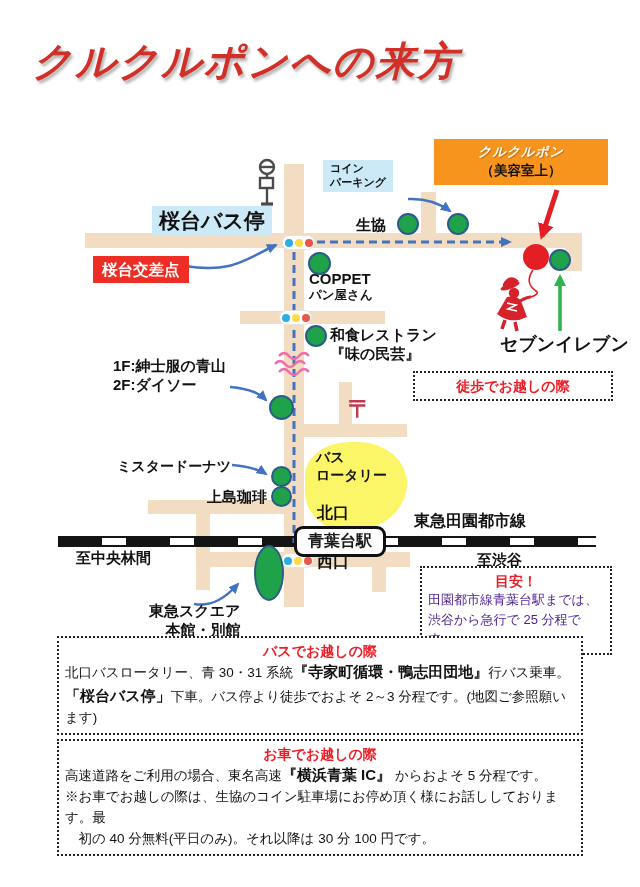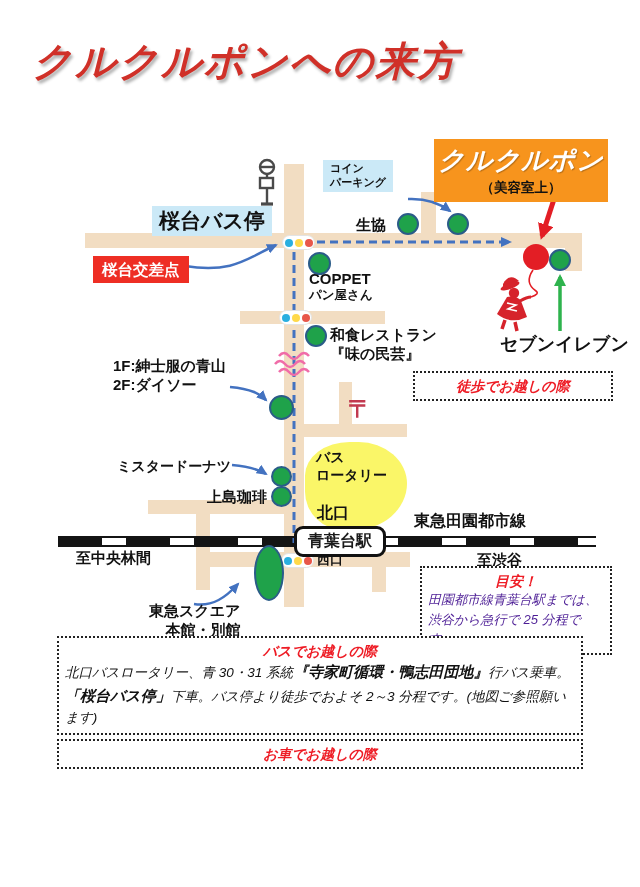--- a/index.html
+++ b/index.html
@@ -8,31 +8,31 @@
     font-family:"Liberation Sans",sans-serif;color:#1a1a1a;
   }
   .road{position:absolute;background:#F2DDC2;z-index:2;}
   .lbl{position:absolute;font-weight:bold;color:#111;white-space:pre-line;line-height:1.25;z-index:5;}
   .bluebox{background:#CBE9F7;padding:2px 7px;}
   .redbox{background:#EE2E24;color:#fff;padding:4px 9px;}
   .spot{position:absolute;background:#1FA24A;border:2px solid #2B5C88;border-radius:50%;z-index:4;box-sizing:border-box;}
   .tl{position:absolute;background:#fff;border:1px solid #e3e3e3;border-radius:9px;display:flex;align-items:center;justify-content:center;gap:2px;z-index:4;box-sizing:border-box;}
   .tl i{width:8px;height:8px;border-radius:50%;display:block;}
   .d-blue{background:#2AAFE0;} .d-yel{background:#FFD94A;} .d-red{background:#E8574A;}
-  .notebox{position:absolute;background:#fff;border:2px dotted #222;z-index:6;box-sizing:border-box;padding:4px 6px;font-style:italic;}
+  .notebox{position:absolute;background:#fff;border:2px dotted #222;z-index:6;box-sizing:border-box;padding:4px 6px;}
   .notetitle{color:#EE1C25;font-weight:bold;text-align:center;font-size:14px;line-height:1.3;}
   .page-title{
     position:absolute;left:32px;top:34px;font-size:40px;font-weight:800;font-style:italic;
     color:#D03028;letter-spacing:2px;text-shadow:2px 3px 3px rgba(0,0,0,.30);z-index:5;white-space:nowrap;
   }
   .callout{
     position:absolute;left:434px;top:139px;width:174px;background:#F7941D;z-index:6;
     text-align:center;padding:4px 0 5px 0;
   }
-  .callout .nm{color:#fff;font-weight:800;font-style:italic;font-size:26px;letter-spacing:1px;text-shadow:1px 1px 1px rgba(0,0,0,.25);}
+  .callout .nm{color:#fff;font-weight:800;font-style:italic;font-size:13px;letter-spacing:1px;text-shadow:1px 1px 1px rgba(0,0,0,.25);}
   .callout .nt{color:#111;font-size:13.5px;font-weight:bold;margin-top:1px;}
   .railway{
     position:absolute;left:58px;top:536px;width:538px;height:7px;z-index:2;
     background:repeating-linear-gradient(90deg,#141414 0 44px,#ffffff 44px 68px);
     border-top:2px solid #141414;border-bottom:2px solid #141414;
   }
   .stationbox{
     position:absolute;left:294px;top:526px;z-index:6;background:#fff;border:3px solid #111;
     border-radius:9px;padding:2px 11px;font-weight:bold;font-size:16px;white-space:nowrap;
   }
@@ -171,21 +171,21 @@
   <div class="lbl" style="left:348px;top:394px;font-size:24px;color:#C23A50;">〒</div>
   <div class="lbl" style="left:117px;top:458px;font-size:14px;">ミスタードーナツ</div>
   <div class="lbl" style="left:207px;top:488px;font-size:15px;">上島珈琲</div>
   <div class="lbl" style="left:316px;top:449px;font-size:14px;z-index:5;">バス
 ロータリー</div>
   <div class="lbl" style="left:317px;top:503px;font-size:16px;">北口</div>
   <div class="lbl" style="left:414px;top:511px;font-size:16px;">東急田園都市線</div>
   <div class="stationbox">青葉台駅</div>
   <div class="lbl" style="left:76px;top:549px;font-size:15px;">至中央林間</div>
   <div class="lbl" style="left:477px;top:551px;font-size:15px;">至渋谷</div>
-  <div class="lbl" style="left:317px;top:552px;font-size:13px;">西口</div>
+  <div class="lbl" style="left:317px;top:552px;font-size:16px;">西口</div>
   <div class="lbl" style="left:500px;top:333px;font-size:18px;">セブンイレブン</div>
   <div class="lbl" style="left:149px;top:602px;font-size:15px;text-align:right;">東急スクエア
 本館・別館</div>
 
   <div class="notebox" style="left:413px;top:371px;width:200px;">
     <div class="notetitle">徒歩でお越しの際</div>
   </div>
 
   <div class="notebox" style="left:420px;top:566px;width:192px;">
     <div class="notetitle">目安！</div>
@@ -196,15 +196,20 @@
   <div class="notebox" style="left:57px;top:636px;width:526px;">
     <div class="notetitle">バスでお越しの際</div>
     <div class="bnote">
       <span>北口バスロータリー、青 30・31 系統</span><b>『寺家町循環・鴨志田団地』</b><span>行バス乗車。</span><br>
       <b>「桜台バス停」</b><span>下車。バス停より徒歩でおよそ 2～3 分程です。(地図ご参照願います)</span>
     </div>
   </div>
 
   <div class="notebox" style="left:57px;top:739px;width:526px;">
     <div class="notetitle">お車でお越しの際</div>
+    <div class="bnote">
+      <span>高速道路をご利用の場合、東名高速</span><b>『横浜青葉 IC』</b><span> からおよそ 5 分程です。</span><br>
+      <span style="white-space:pre-line;">※お車でお越しの際は、生協のコイン駐車場にお停め頂く様にお話ししております。最
+　初の 40 分無料(平日のみ)。それ以降は 30 分 100 円です。</span>
+    </div>
   </div>
 
 </div>
 
 </body></html>

